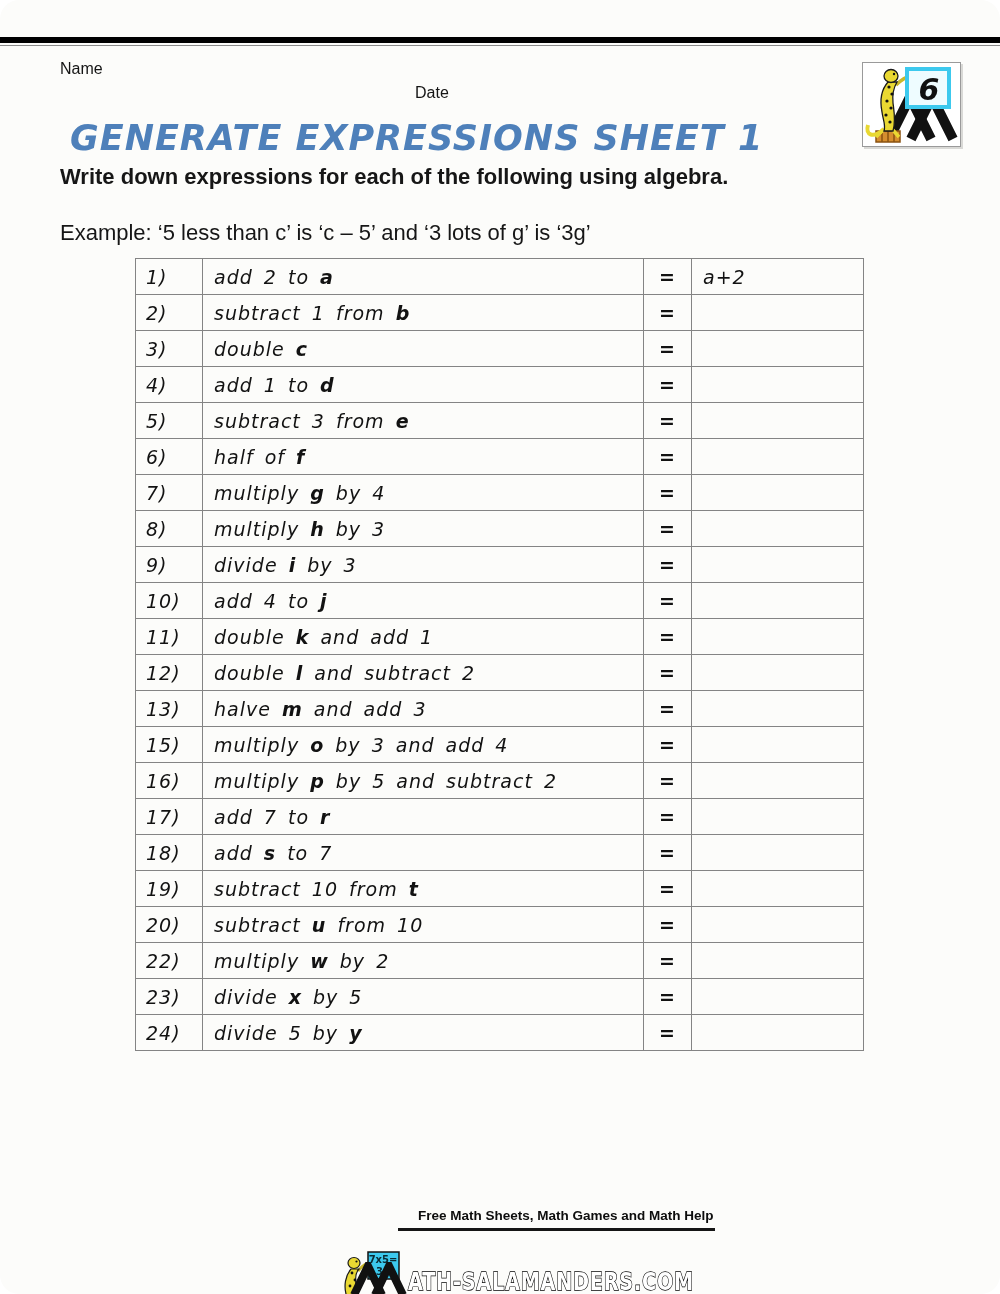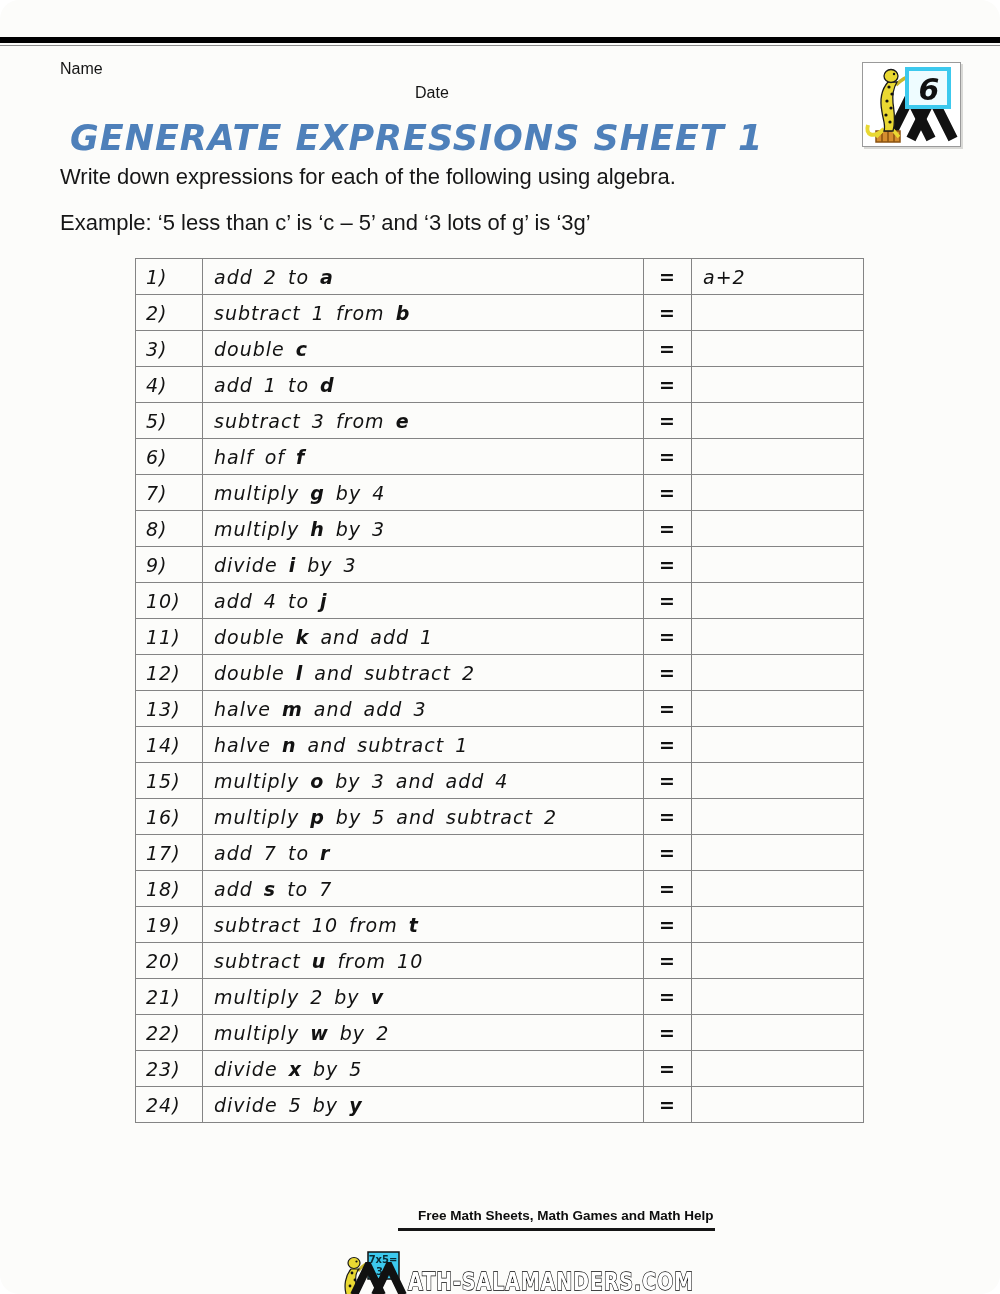--- a/index.html
+++ b/index.html
@@ -27,22 +27,22 @@
 
   .title {
     position: absolute; left: 58px; top: 106px; margin: 12px;
     font-family: "DejaVu Sans", sans-serif; font-style: italic; font-weight: bold;
     font-size: 35px; letter-spacing: 1px; color: #4e80ba; white-space: nowrap;
   }
   .body-line {
     position: absolute; left: 60px; margin: 0;
     font-size: 22px; color: #161616; white-space: nowrap;
   }
-  .instructions { top: 164px; }
-  .example { top: 210px; text-align: center; }
+  .instructions { top: 164px; font-weight: bold; }
+  .example { top: 220px; text-align: center; }
 
   table.sheet-table {
     position: absolute; left: 135px; top: 258px; width: 728px;
     border-collapse: collapse; table-layout: fixed;
   }
   .sheet-table td {
     border: 1px solid #848484; height: 36px; vertical-align: middle;
     font-family: "DejaVu Sans", sans-serif; font-style: italic;
     font-size: 19px; color: #121212; letter-spacing: 1px;
     overflow: hidden; white-space: nowrap;
@@ -195,26 +195,20 @@
       <td class="col-eq">=</td>
       <td class="col-ans"></td>
     </tr>
         <tr>
       <td class="col-num">13)</td>
       <td class="col-expr"><span>halve </span><span class="expr-var">m</span><span> and add 3</span></td>
       <td class="col-eq">=</td>
       <td class="col-ans"></td>
     </tr>
         <tr>
-      <td class="col-num">14)</td>
-      <td class="col-expr"><span>halve </span><span class="expr-var">n</span><span> and subtract 1</span></td>
-      <td class="col-eq">=</td>
-      <td class="col-ans"></td>
-    </tr>
-        <tr>
       <td class="col-num">15)</td>
       <td class="col-expr"><span>multiply </span><span class="expr-var">o</span><span> by 3 and add 4</span></td>
       <td class="col-eq">=</td>
       <td class="col-ans"></td>
     </tr>
         <tr>
       <td class="col-num">16)</td>
       <td class="col-expr"><span>multiply </span><span class="expr-var">p</span><span> by 5 and subtract 2</span></td>
       <td class="col-eq">=</td>
       <td class="col-ans"></td>
@@ -233,26 +227,20 @@
     </tr>
         <tr>
       <td class="col-num">19)</td>
       <td class="col-expr"><span>subtract 10 from </span><span class="expr-var">t</span><span></span></td>
       <td class="col-eq">=</td>
       <td class="col-ans"></td>
     </tr>
         <tr>
       <td class="col-num">20)</td>
       <td class="col-expr"><span>subtract </span><span class="expr-var">u</span><span> from 10</span></td>
-      <td class="col-eq">=</td>
-      <td class="col-ans"></td>
-    </tr>
-        <tr>
-      <td class="col-num">21)</td>
-      <td class="col-expr"><span>multiply 2 by </span><span class="expr-var">v</span><span></span></td>
       <td class="col-eq">=</td>
       <td class="col-ans"></td>
     </tr>
         <tr>
       <td class="col-num">22)</td>
       <td class="col-expr"><span>multiply </span><span class="expr-var">w</span><span> by 2</span></td>
       <td class="col-eq">=</td>
       <td class="col-ans"></td>
     </tr>
         <tr>

